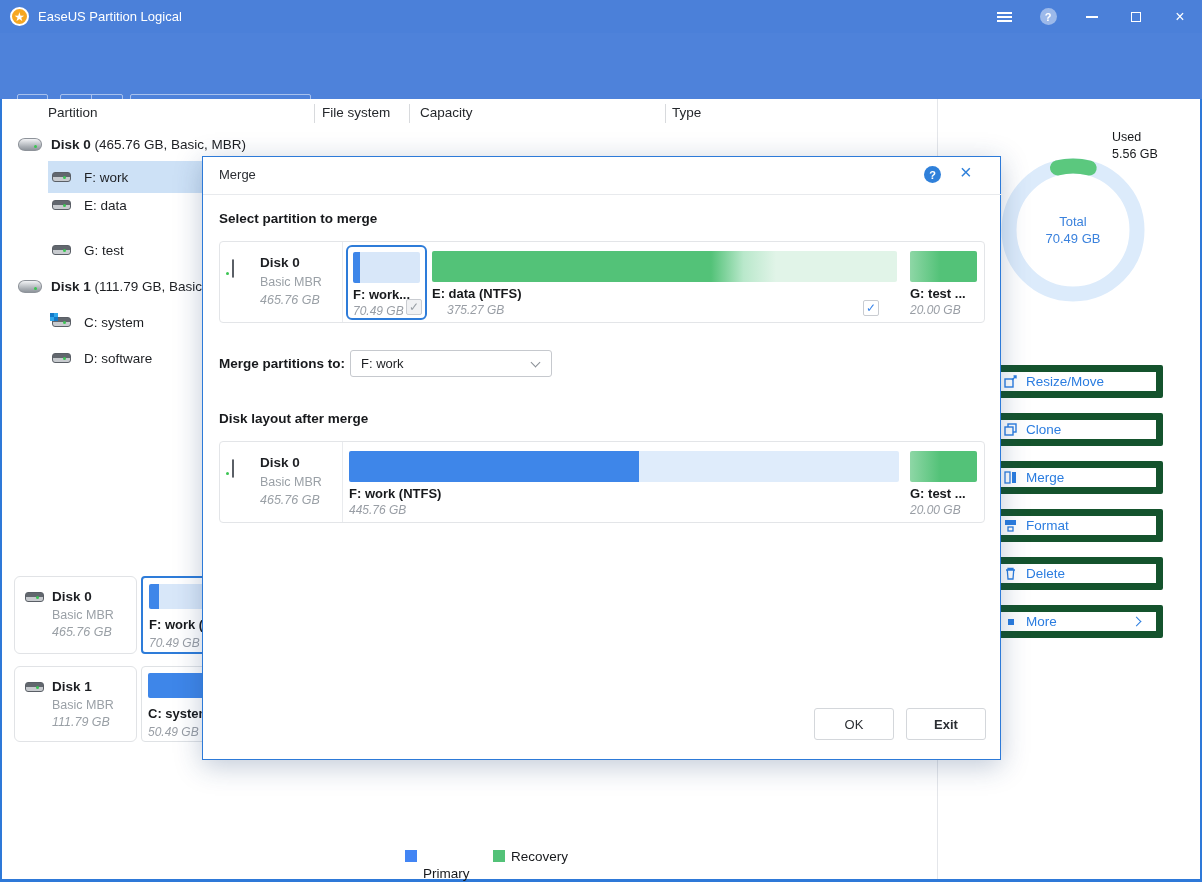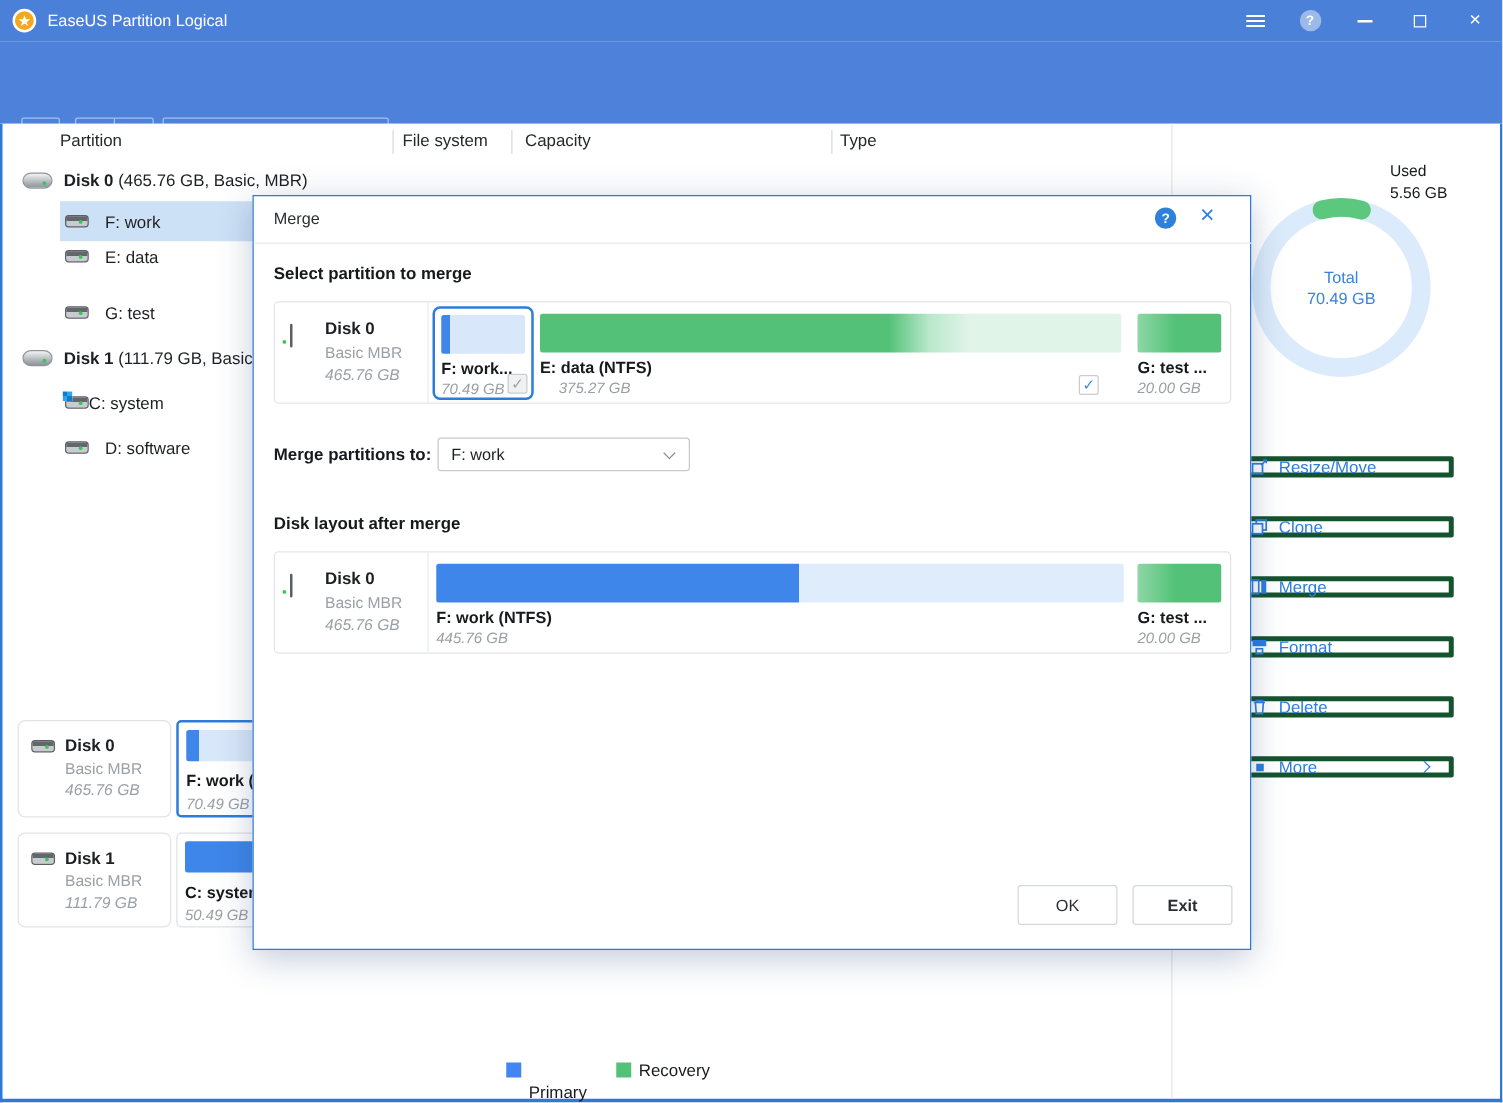--- a/index.html
+++ b/index.html
@@ -57,21 +57,21 @@
             background:#3bc553; border-radius:50%; }
   .hdd-sm { width:19px; height:10px; border-radius:3px; background:linear-gradient(#62676e 45%,#c8cbcf 45%);
             border:1px solid #5a5f66; position:relative; }
   .win-badge { position:absolute; left:-3px; top:-5px; width:8px; height:8px;
                background:conic-gradient(#2ea7ea 0 25%, #1479c8 0 50%, #2ea7ea 0 75%, #1479c8 0); 
                clip-path:polygon(0 0,100% 0,100% 100%,0 100%); outline:1px solid #fff; }
 
   
   .used-label { font-size:12.5px; color:#17191c; }
   .donut-center { color:#3b82dd; font-size:13px; text-align:center; line-height:17px; }
-  .action-btn { left:988px; width:175px; height:17px; border:4px solid #14532d; border-radius:2px; background:#fff;
+  .action-btn { left:988px; width:175px; height:33px; border:7px solid #14532d; border-radius:2px; background:#fff;
                 color:#2b7de0; font-size:13.5px; display:flex; align-items:center; padding-left:9px; gap:9px; }
   .act-ic { width:13px; height:13px; flex:0 0 13px; display:flex; align-items:center; justify-content:center; }
   .chev-right { width:7px; height:7px; border-top:1.7px solid #2b7de0; border-right:1.7px solid #2b7de0;
                 transform:rotate(45deg); position:absolute; right:16px; }
   .more-bullet { width:6px; height:6px; background:#2b7de0; }
 
   
   .disk-card { width:123px; background:#fff; border:1px solid #e1e3e6; border-radius:6px; padding:12px 0 0 10px; }
   .disk-card .nm { font-size:13.5px; font-weight:bold; color:#1d1f23; }
   .disk-card .ty { font-size:12.5px; color:#9aa0a6; margin-top:4px; }
@@ -239,21 +239,21 @@
 </div>
 <div class="abs tree-row" style="left:18px; top:272px; height:28px;">
   <span class="hdd-lg"></span>
   <span style="margin-left:9px; white-space:nowrap;"><b class="disk-name">Disk 1</b>
   <span>(111.79 GB, Basic, MBR)</span></span>
 </div>
 <div class="abs tree-row" style="left:52px; top:306px; height:32px;">
   <span class="hdd-sm">
       <span class="win-badge"></span>
     </span>
-  <span style="">C: system</span>
+  <span style="margin-left:13px;">C: system</span>
 </div>
 <div class="abs tree-row" style="left:52px; top:342px; height:32px;">
   <span class="hdd-sm"></span>
   <span style="margin-left:13px;">D: software</span>
 </div>
 
 <div class="abs used-label" style="left:1112px; top:130px;">Used</div>
 <div class="abs used-label" style="left:1112px; top:147px;">5.56 GB</div>
 <svg class="abs" style="left:988px; top:145px;" width="170" height="170" viewBox="0 0 170 170">
   <circle cx="85" cy="85" r="64" stroke="#dcebfb" stroke-width="15" fill="none"></circle>

